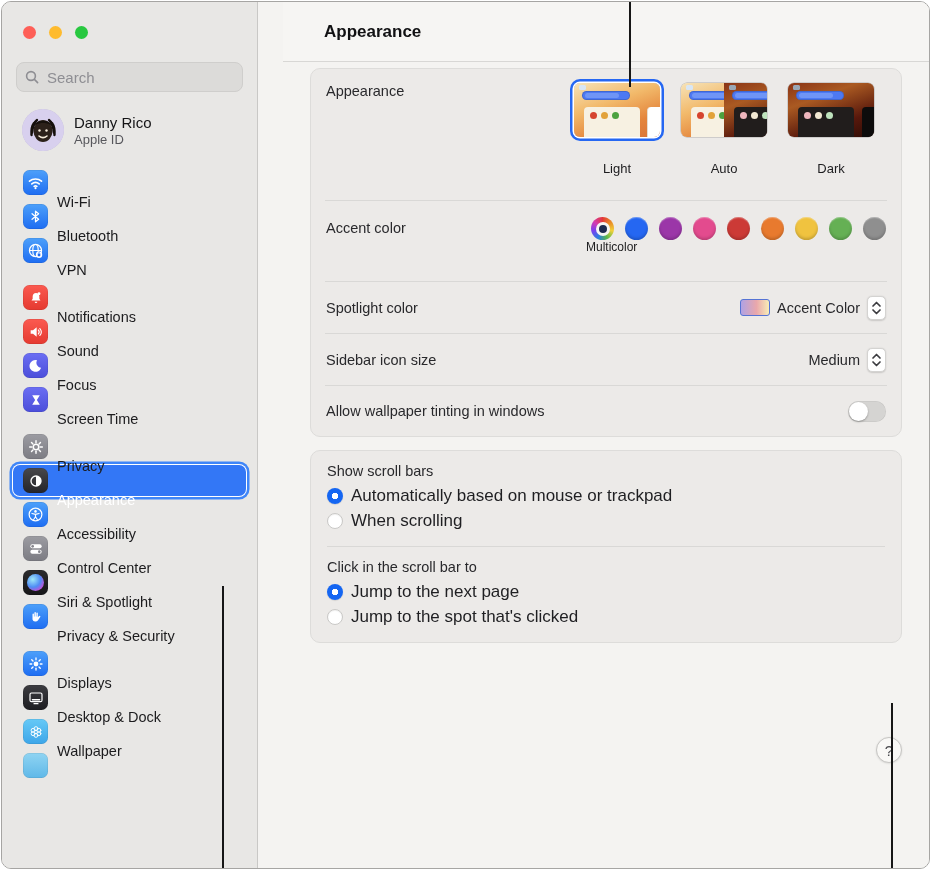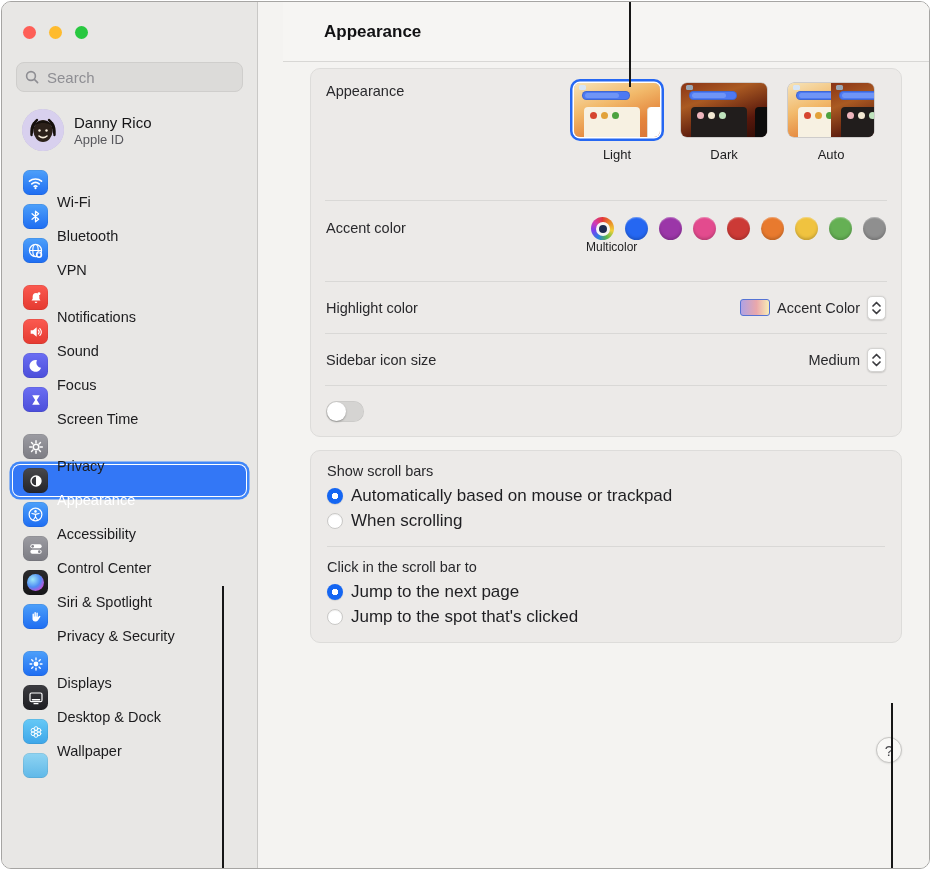--- a/index.html
+++ b/index.html
@@ -44,21 +44,21 @@
   .content{position:absolute;left:0;right:0;top:61px;bottom:0;padding:5px 27px 0 27px;}
   .card{background:#eceae8;border:1px solid #dddcda;border-radius:10px;box-sizing:border-box;}
   .row{display:flex;align-items:center;justify-content:space-between;padding:0 15px;}
   .row-label{font-size:14.5px;color:#29292c;}
   .divider{height:1px;background:#d9d8d6;margin:0 14px;}
   .divider-inset{margin:0 16px;}
 
   
   .row-themes{align-items:flex-start;padding-top:14px;padding-bottom:14px;min-height:103px;}
   .themes{display:flex;gap:21px;margin-right:12px;}
-  .theme{display:flex;flex-direction:column;align-items:center;gap:10px;}
+  .theme{display:flex;flex-direction:column;align-items:center;gap:24px;}
   .thumb{width:86px;height:54px;border-radius:6px;position:relative;overflow:hidden;
     box-shadow:0 0 0 .5px rgba(0,0,0,.25);}
   .theme.selected .thumb{box-shadow:0 0 0 1.5px #ffffff,0 0 0 4px #2567f2;}
   .theme-label{font-size:13px;color:#1d1d1f;}
   .mini-light{position:absolute;inset:0;background:linear-gradient(160deg,#f6e3b8 0%,#f2b96a 38%,#e4853c 72%,#d9743a 100%);}
   .mini-dark{position:absolute;inset:0;background:linear-gradient(160deg,#8a3416 0%,#aa5a22 30%,#58180c 70%,#2e0d06 100%);}
   .mini-pill{position:absolute;left:8px;top:8px;width:48px;height:9px;border-radius:4.5px;
     background:#4d79f3;box-shadow:inset 0 0 0 1px rgba(0,0,0,.15);}
   .mini-pill::after{content:"";position:absolute;left:3px;top:2px;width:34px;height:5px;border-radius:2.5px;background:#6f95f6;}
   .mini-appicon{position:absolute;left:5px;top:2px;width:7px;height:5px;border-radius:1.5px;background:#d8e6f5;}
@@ -371,36 +371,20 @@
   <div class="mini-win-light">
                     <div class="dots">
                       <span class="d" style="background:#d6452f"></span>
                       <span class="d" style="background:#e2a23a"></span>
                       <span class="d" style="background:#4da23f"></span>
                     </div>
                   </div>
   <div class="mini-panel-light"></div>
                 </div>
     <span class="theme-label">Light</span>
-              </div>
-              <div class="theme">
-                <div class="thumb">
-                  <div class="mini-dark"></div>
-                  <div class="mini-appicon" style="background:#9aa7b5"></div>
-                  <div class="mini-pill"></div>
-  <div class="mini-win-dark">
-                    <div class="dots">
-                      <span class="d" style="background:#efb6bd"></span>
-                      <span class="d" style="background:#f2e8d2"></span>
-                      <span class="d" style="background:#bfe3bd"></span>
-                    </div>
-                  </div>
-  <div class="mini-panel-dark"></div>
-                </div>
-    <span class="theme-label">Dark</span>
               </div>
               <div class="theme">
                 <div class="thumb">
                   <div class="half half-l">
                     <div class="inner">
                       <div class="mini-light"></div>
                       <div class="mini-appicon"></div>
                       <div class="mini-pill"></div>
   <div class="mini-win-light">
                         <div class="dots">
@@ -421,20 +405,36 @@
                           <span class="d" style="background:#efb6bd"></span>
                           <span class="d" style="background:#f2e8d2"></span>
                           <span class="d" style="background:#bfe3bd"></span>
                         </div>
                       </div>
   </div>
                   </div>
                 </div>
     <span class="theme-label">Auto</span>
               </div>
+              <div class="theme">
+                <div class="thumb">
+                  <div class="mini-dark"></div>
+                  <div class="mini-appicon" style="background:#9aa7b5"></div>
+                  <div class="mini-pill"></div>
+  <div class="mini-win-dark">
+                    <div class="dots">
+                      <span class="d" style="background:#efb6bd"></span>
+                      <span class="d" style="background:#f2e8d2"></span>
+                      <span class="d" style="background:#bfe3bd"></span>
+                    </div>
+                  </div>
+  <div class="mini-panel-dark"></div>
+                </div>
+    <span class="theme-label">Dark</span>
+              </div>
             </div>
         </div>
         <div class="divider"></div>
 
         <div class="row row-accent">
           <span class="row-label" style="margin-top:3px">Accent color</span>
           <div class="accent-wrap">
             <div class="accent-dots" id="accent-dots">
                 <span class="acc-dot acc-multicolor"></span>
                 <span class="acc-dot" style="background: rgb(37, 103, 242);"></span>
@@ -445,21 +445,21 @@
                 <span class="acc-dot" style="background: rgb(240, 195, 63);"></span>
                 <span class="acc-dot" style="background: rgb(101, 176, 84);"></span>
                 <span class="acc-dot" style="background: rgb(143, 143, 143);"></span>
               </div>
             <span class="mc-label">Multicolor</span>
           </div>
         </div>
         <div class="divider"></div>
 
         <div class="row row-plain">
-          <span class="row-label">Highlight color</span>
+          <span class="row-label">Spotlight color</span>
           <div class="control">
             <span class="swatch"></span>
             <span class="control-text">Accent Color</span>
             <span class="stepper">
               <svg width="11" height="16" viewBox="0 0 11 16">
                   <path d="M2 6 L5.5 2.5 L9 6" fill="none" stroke="#3c3c40" stroke-width="1.7" stroke-linecap="round" stroke-linejoin="round"></path>
                   <path d="M2 10 L5.5 13.5 L9 10" fill="none" stroke="#3c3c40" stroke-width="1.7" stroke-linecap="round" stroke-linejoin="round"></path>
                 </svg>
             </span>
           </div>
@@ -474,20 +474,21 @@
               <svg width="11" height="16" viewBox="0 0 11 16">
                   <path d="M2 6 L5.5 2.5 L9 6" fill="none" stroke="#3c3c40" stroke-width="1.7" stroke-linecap="round" stroke-linejoin="round"></path>
                   <path d="M2 10 L5.5 13.5 L9 10" fill="none" stroke="#3c3c40" stroke-width="1.7" stroke-linecap="round" stroke-linejoin="round"></path>
                 </svg>
             </span>
           </div>
         </div>
         <div class="divider"></div>
 
         <div class="row row-plain" style="height:50px">
+          <span class="row-label">Allow wallpaper tinting in windows</span>
           <span class="toggle">
               <span class="knob"></span>
             </span>
         </div>
       </section>
 
       <section class="card card-scroll">
         <div class="group" id="scroll-group1">
             <div class="group-title">Show scroll bars</div>
             <div class="radio-row">

